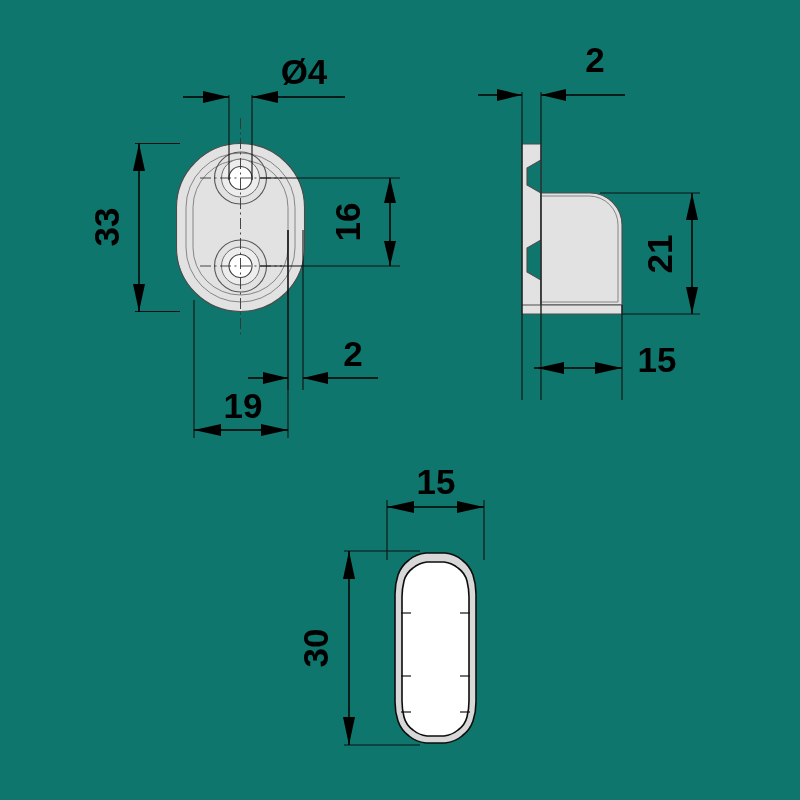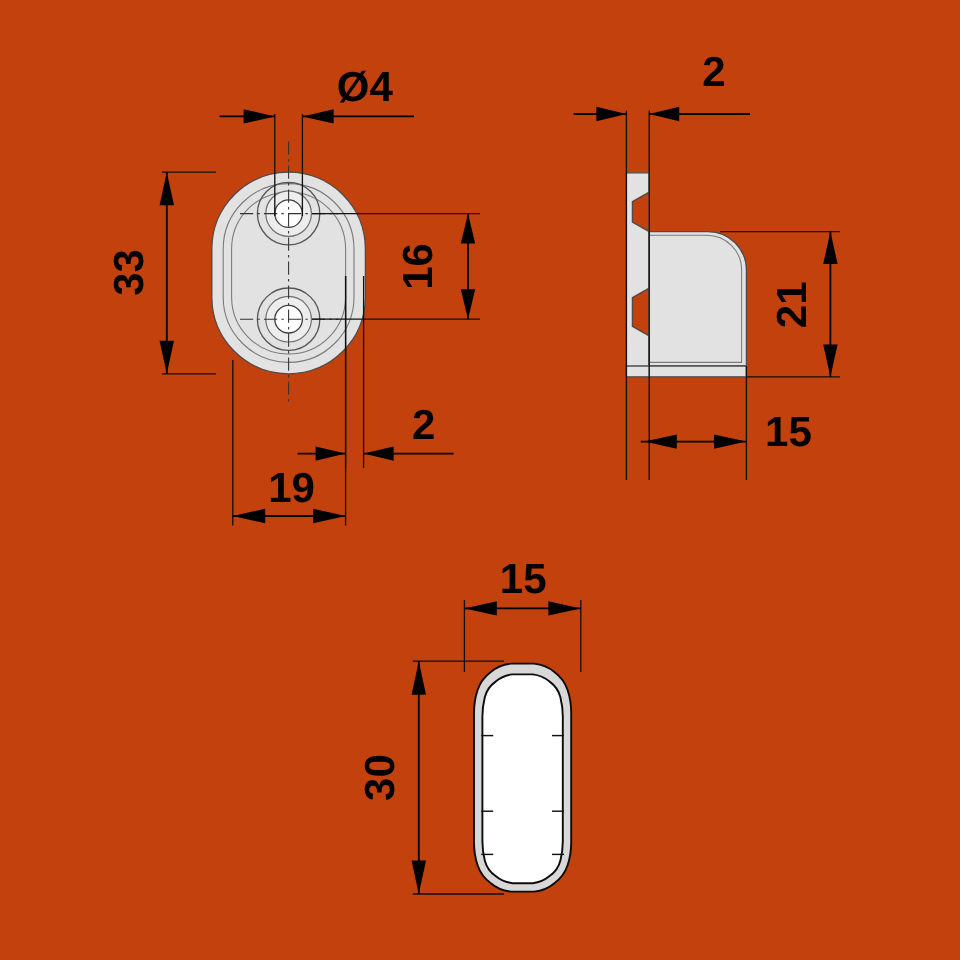--- a/index.html
+++ b/index.html
@@ -4,21 +4,21 @@
 <style>
   html, body {
     margin: 0;
     padding: 0;
     background: #ffffff;
   }
   #drawing-root {
     position: relative;
     width: 800px;
     height: 800px;
-    background: #c2410c;
+    background: #0f766e;
     font-family: "Liberation Sans", sans-serif;
     overflow: hidden;
   }
   svg.sheet {
     position: absolute;
     inset: 0;
     width: 800px;
     height: 800px;
     display: block;
   }

